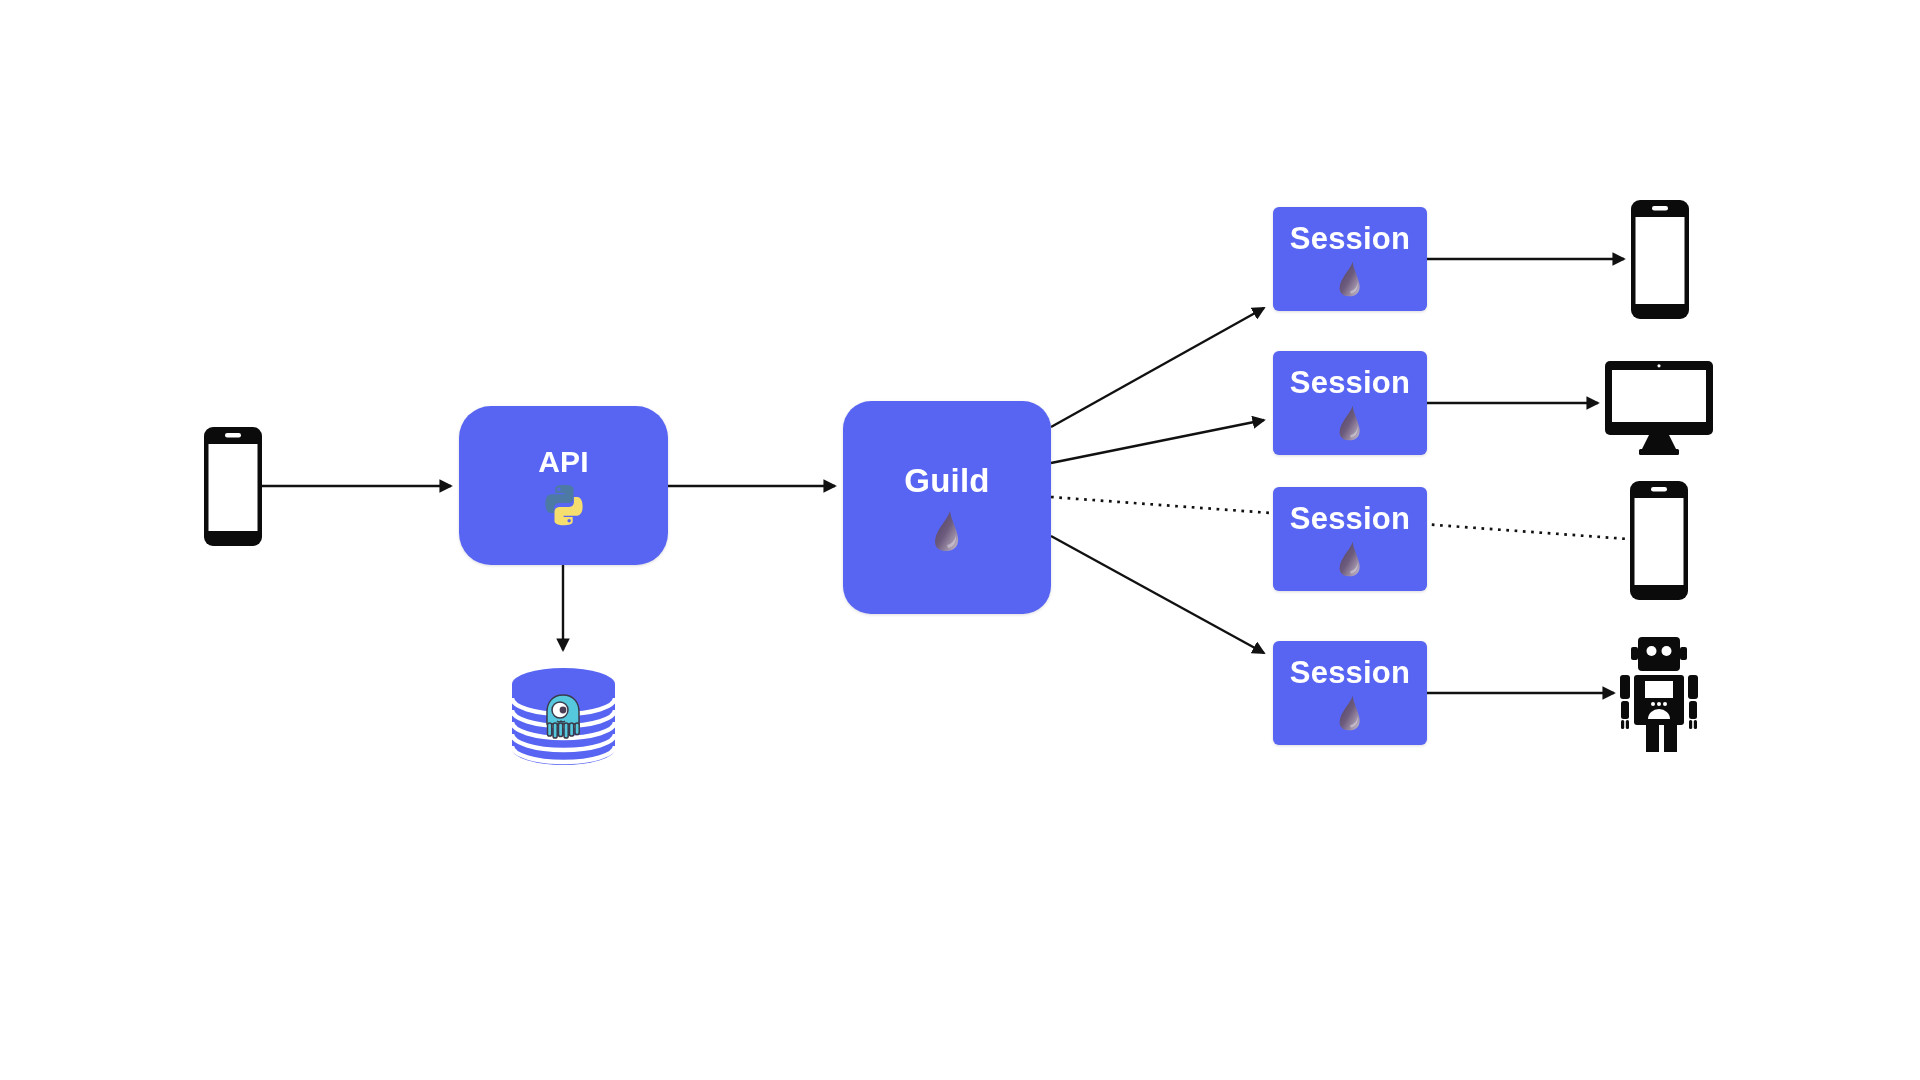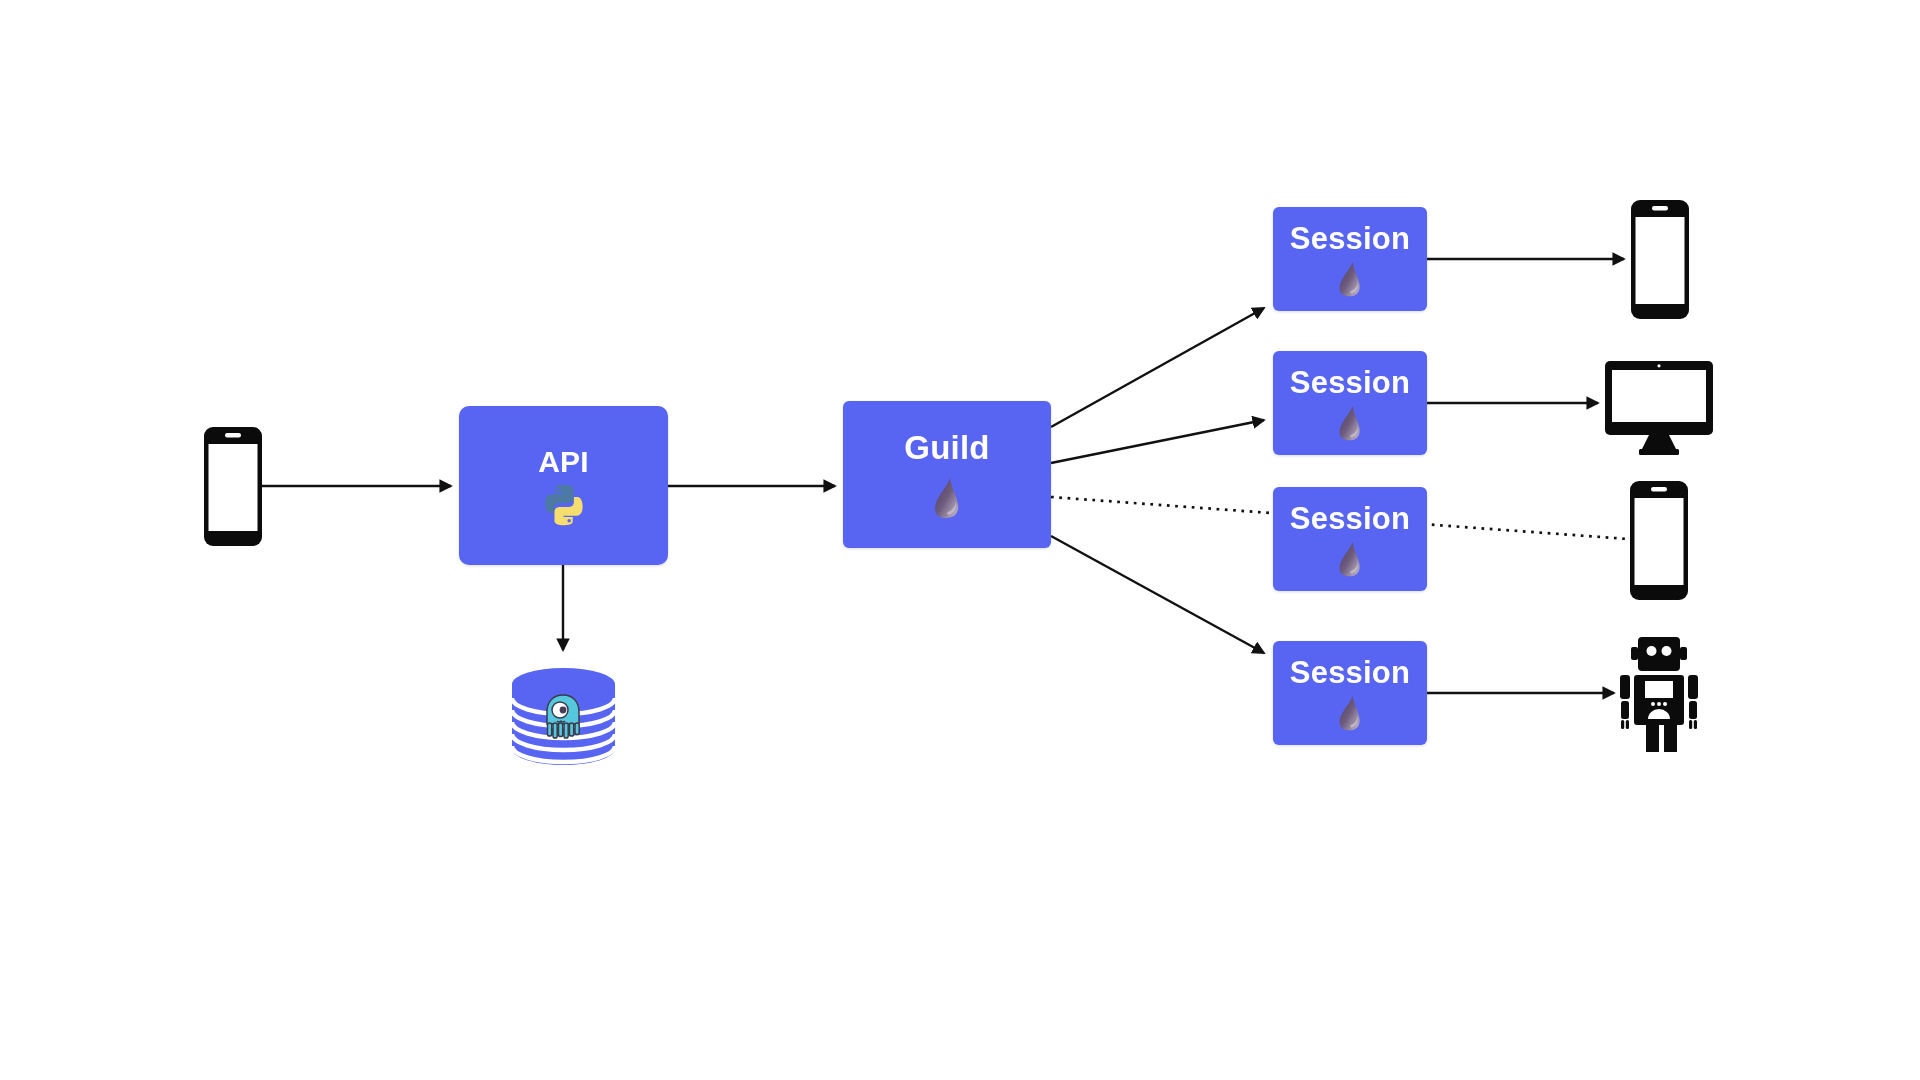--- a/index.html
+++ b/index.html
@@ -10,23 +10,23 @@
 
   .node {
     position: absolute; z-index: 2;
     background: #5865F2;
     display: flex; flex-direction: column; align-items: center; justify-content: center;
     color: #ffffff; font-weight: bold;
     box-shadow: 0 1px 3px rgba(60,60,90,0.18);
   }
   .node .label { color:#fff; font-weight: bold; letter-spacing: 0.2px; }
 
-  .node-api   { left: 459px; top: 406px; width: 209px; height: 159px; border-radius: 10px; gap: 5px; }
+  .node-api   { left: 459px; top: 406px; width: 209px; height: 159px; border-radius: 32px; gap: 5px; }
   .node-api .label { font-size: 30px; }
-  .node-guild { left: 843px; top: 401px; width: 208px; height: 147px; border-radius: 6px; gap: 8px; }
+  .node-guild { left: 843px; top: 401px; width: 208px; height: 213px; border-radius: 28px; gap: 8px; }
   .node-guild .label { font-size: 33px; }
 
   .node-session { left: 1273px; width: 154px; height: 104px; border-radius: 6px; gap: 3px; }
   .node-session .label { font-size: 31px; }
   .node-session-1 { top: 207px; }
   .node-session-2 { top: 351px; }
   .node-session-3 { top: 487px; }
   .node-session-4 { top: 641px; }
 
   .device { position: absolute; z-index: 2; line-height: 0; }

